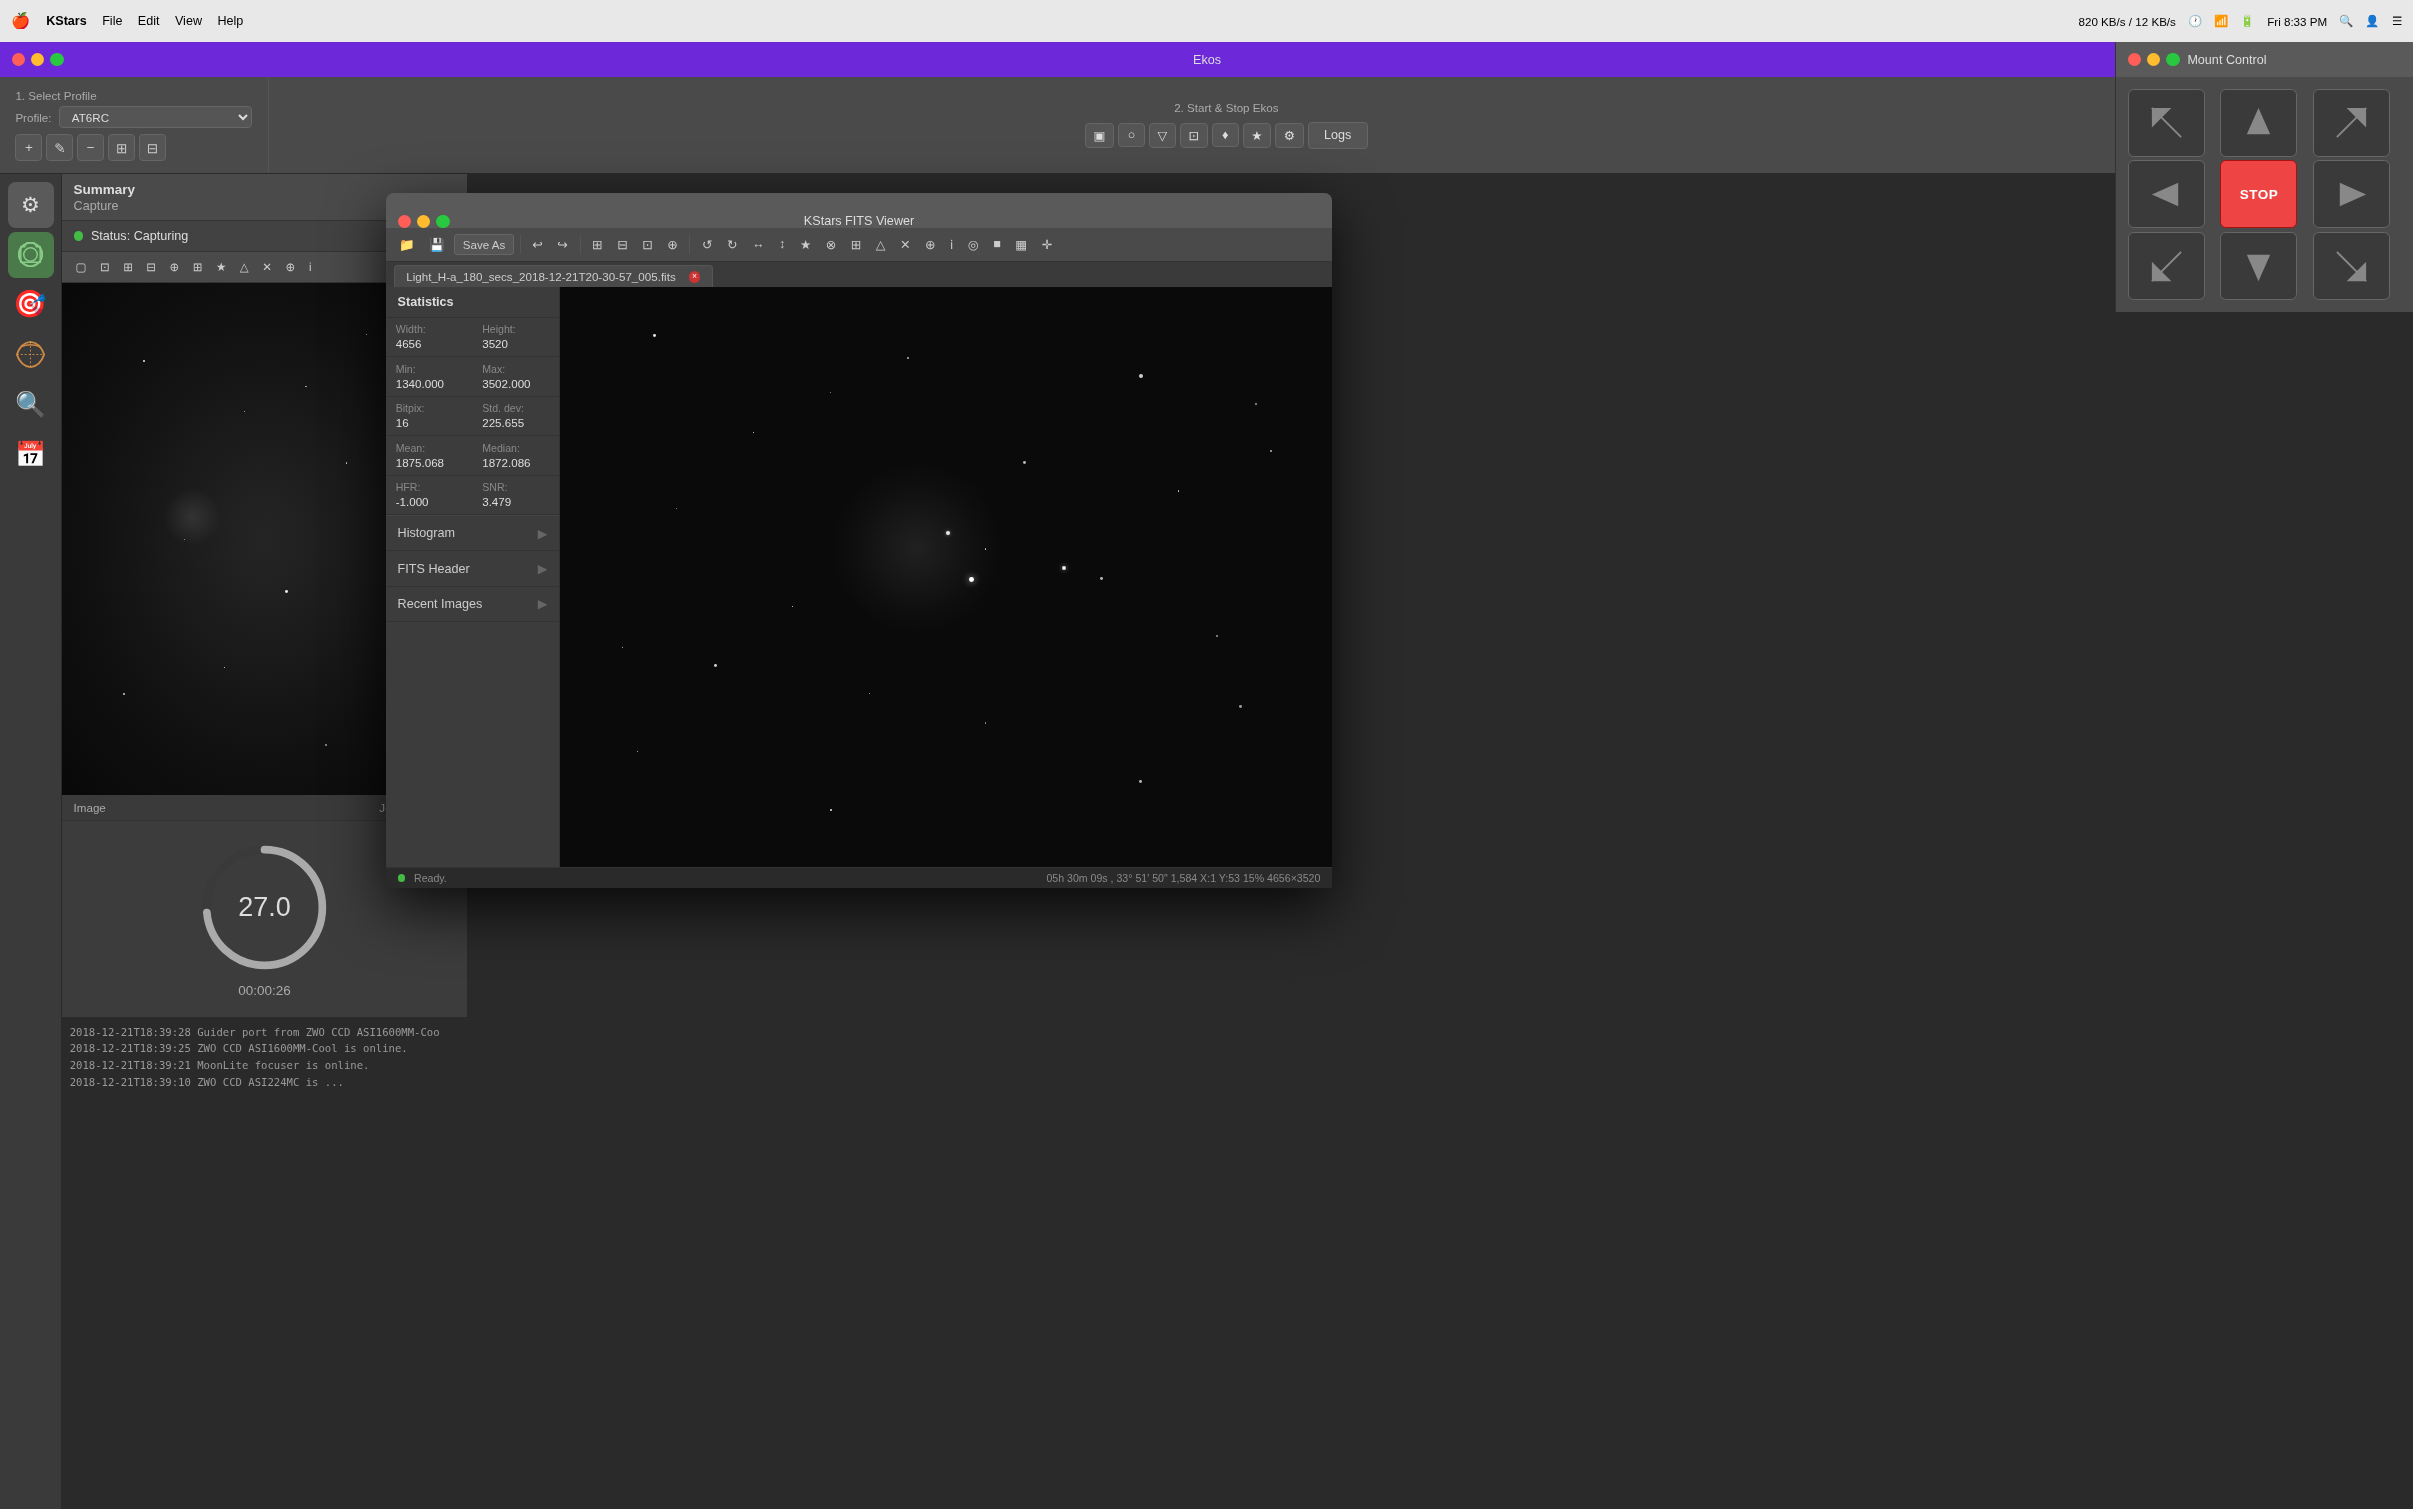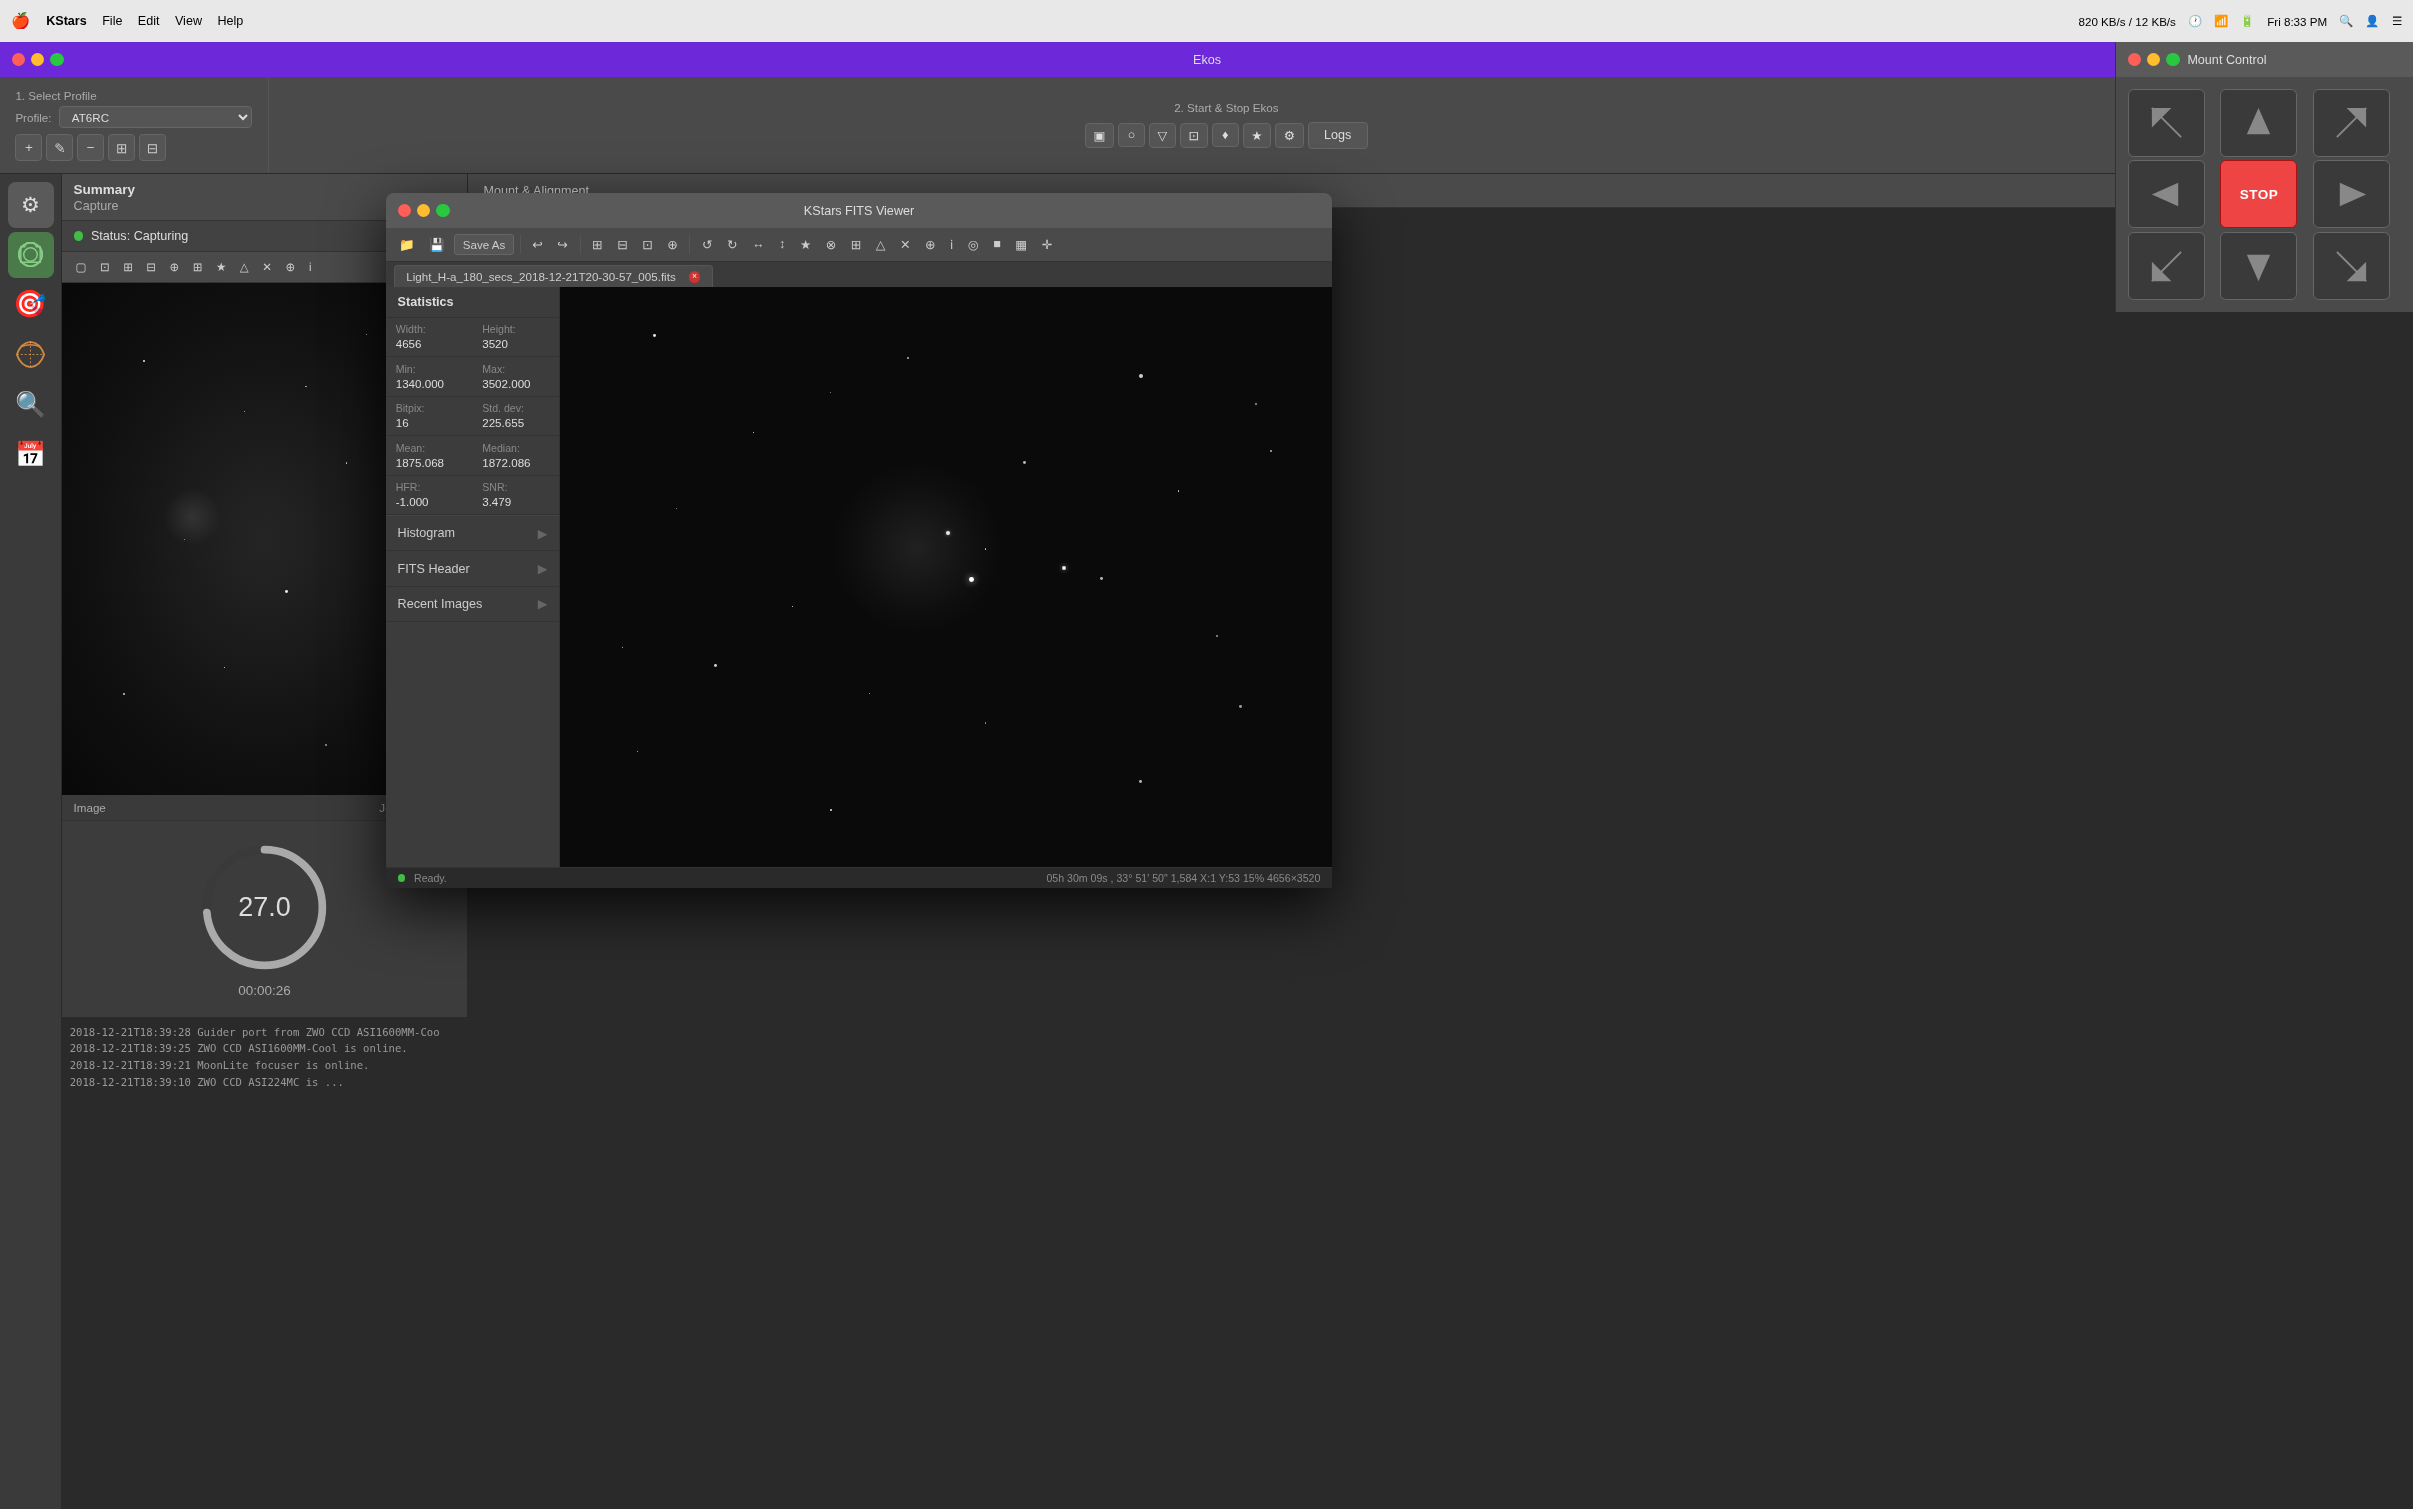--- a/index.html
+++ b/index.html
@@ -265,21 +265,21 @@
       border-radius: 7.7px;
       box-shadow: 0 19.3px 58px rgba(0,0,0,0.8);
       display: flex;
       flex-direction: column;
       z-index: 50;
     }
     .fits-titlebar {
       background: #5a5a5a;
       height: 35px;
       display: flex;
-      align-items: center;
+      align-items: flex-end;
       justify-content: center;
       border-radius: 7.7px 7.7px 0 0;
       position: relative;
       flex-shrink: 0;
     }
     .fits-titlebar .title { font-size: 12.6px; color: #ddd; }
     .fits-toolbar {
       background: #4a4a4a;
       padding: 3.9px 7.7px;
       display: flex;
@@ -716,21 +716,20 @@
 
       <div class="log-area">
         <div class="log-line">2018-12-21T18:39:28 Guider port from ZWO CCD ASI1600MM-Coo</div>
         <div class="log-line">2018-12-21T18:39:25 ZWO CCD ASI1600MM-Cool is online.</div>
         <div class="log-line">2018-12-21T18:39:21 MoonLite focuser is online.</div>
         <div class="log-line">2018-12-21T18:39:10 ZWO CCD ASI224MC is ...</div>
       </div>
     </div>
 
     <div class="main-content">
-      <div class="mount-alignment-row">Mount &amp; Alignment</div>
 
       <div style="flex:1;background:#2a2a2a;position:relative;">
       </div>
     </div>
 
   </div>
 </div>
 
 <div class="fits-viewer">
 

